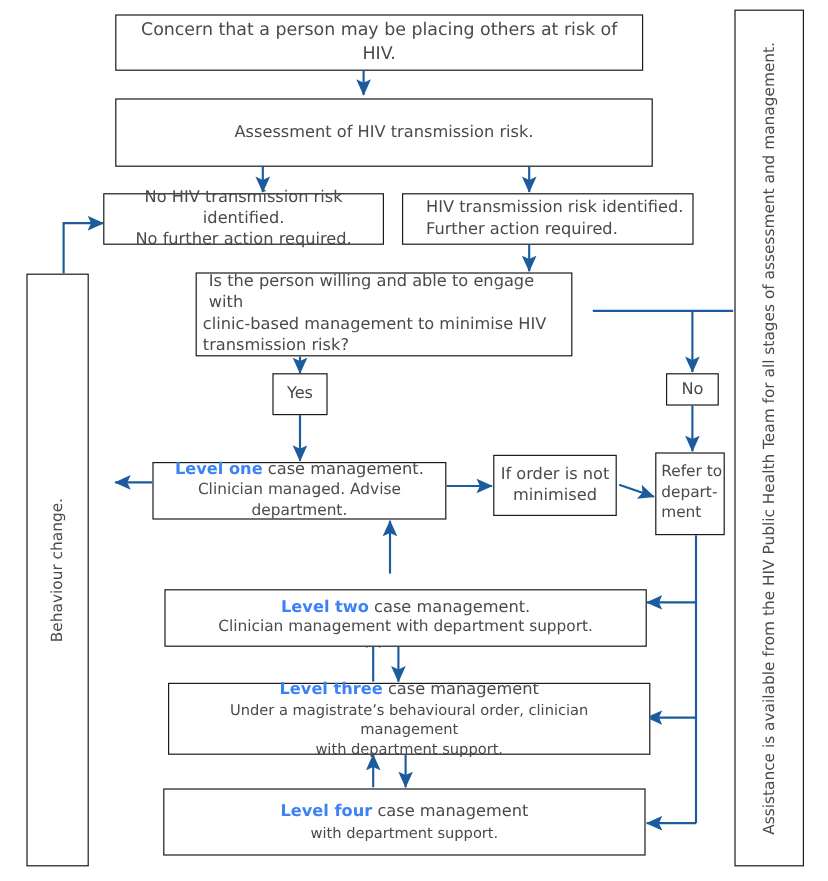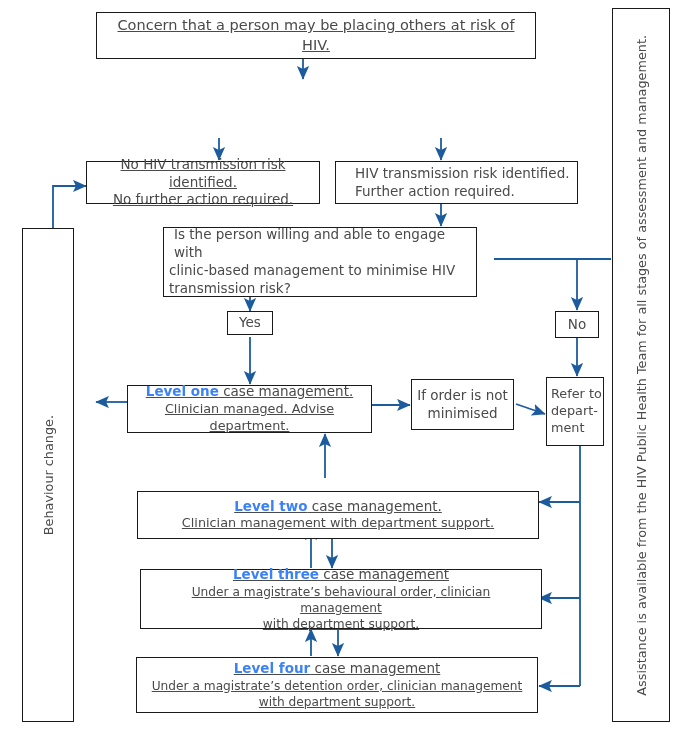--- a/index.html
+++ b/index.html
@@ -34,21 +34,21 @@
     background: #ffffff;
     display: flex;
     flex-direction: column;
     justify-content: center;
     color: #4a4a4a;
     line-height: 1.32;
   }
   .node .line { display: block; }
   .center { text-align: center; align-items: center; }
   .left { text-align: left; align-items: flex-start; }
-  .pad-c { padding: 0 10px; text-decoration: underline; }
+  .pad-c { padding: 0 10px; }
   .pad-l { padding: 0 4px; }
   .t15 { font-size: 14.5px; }
   .t14 { font-size: 13.5px; }
   .t13 { font-size: 12.8px; }
   .t12 { font-size: 12.2px; }
   b.lv { font-weight: bold; color: #3b82f6; }
 
   .vert {
     position: absolute;
     box-sizing: border-box;
@@ -123,38 +123,41 @@
       <path d="M494,259 L611,259"></path>
 
       <path d="M580,446 L580,686"></path>
     </g>
   </svg>
 
   <div class="node center pad-c t15" style="left:96px; top:12px; width:440px; height:47px;">
     <span class="line">Concern that a person may be placing others at risk of HIV.</span>
   </div>
 
+  <div class="node center pad-c t14" style="left:96px; top:82px; width:448px; height:57px;">
+    <span class="line">Assessment of HIV transmission risk.</span>
+  </div>
 
   <div class="node center pad-c t14" style="left:86px; top:161px; width:234px; height:43px;">
     <span class="line">No HIV transmission risk identified.</span>
     <span class="line">No further action required.</span>
   </div>
 
   <div class="node left pad-l t14" style="left:335px; top:161px; width:243px; height:43px; padding-left:19px;">
     <span class="line">HIV transmission risk identified.</span>
     <span class="line">Further action required.</span>
   </div>
 
   <div class="node left t14" style="left:163px; top:227px; width:314px; height:70px; padding-left:5px;">
     <span class="line" style="padding-left:5px;">Is the person willing and able to engage with</span>
     <span class="line">clinic-based management to minimise HIV</span>
     <span class="line">transmission risk?</span>
   </div>
 
-  <div class="node center t14" style="left:227px; top:311px; width:46px; height:24px;">
+  <div class="node center t14" style="left:227px; top:311px; width:46px; height:35px;">
     <span class="line">Yes</span>
   </div>
 
   <div class="node center t14" style="left:555px; top:311px; width:44px; height:27px;">
     <span class="line">No</span>
   </div>
 
   <div class="node center pad-c" style="left:127px; top:385px; width:245px; height:48px;">
     <span class="line t14">
       <b class="lv">Level one</b><span> case management.</span>
@@ -185,21 +188,20 @@
       <b class="lv">Level three</b><span> case management</span>
     </span>
     <span class="line t12">Under a magistrate’s behavioural order, clinician management</span>
     <span class="line t12">with department support.</span>
   </div>
 
   <div class="node center pad-c" style="left:136px; top:657px; width:402px; height:56px;">
     <span class="line t14">
       <b class="lv">Level four</b><span> case management</span>
     </span>
-    <span class="line t12">Under a magistrate’s detention order, clinician management</span>
     <span class="line t12">with department support.</span>
   </div>
 
   <div class="vert" style="left:22px; top:228px; width:52px; height:494px;">
     <span class="t13">Behaviour change.</span>
   </div>
 
   <div class="vert" style="left:612px; top:8px; width:58px; height:714px;">
     <span class="t13">Assistance is available from the HIV Public Health Team for all stages of assessment and management.</span>
   </div>

